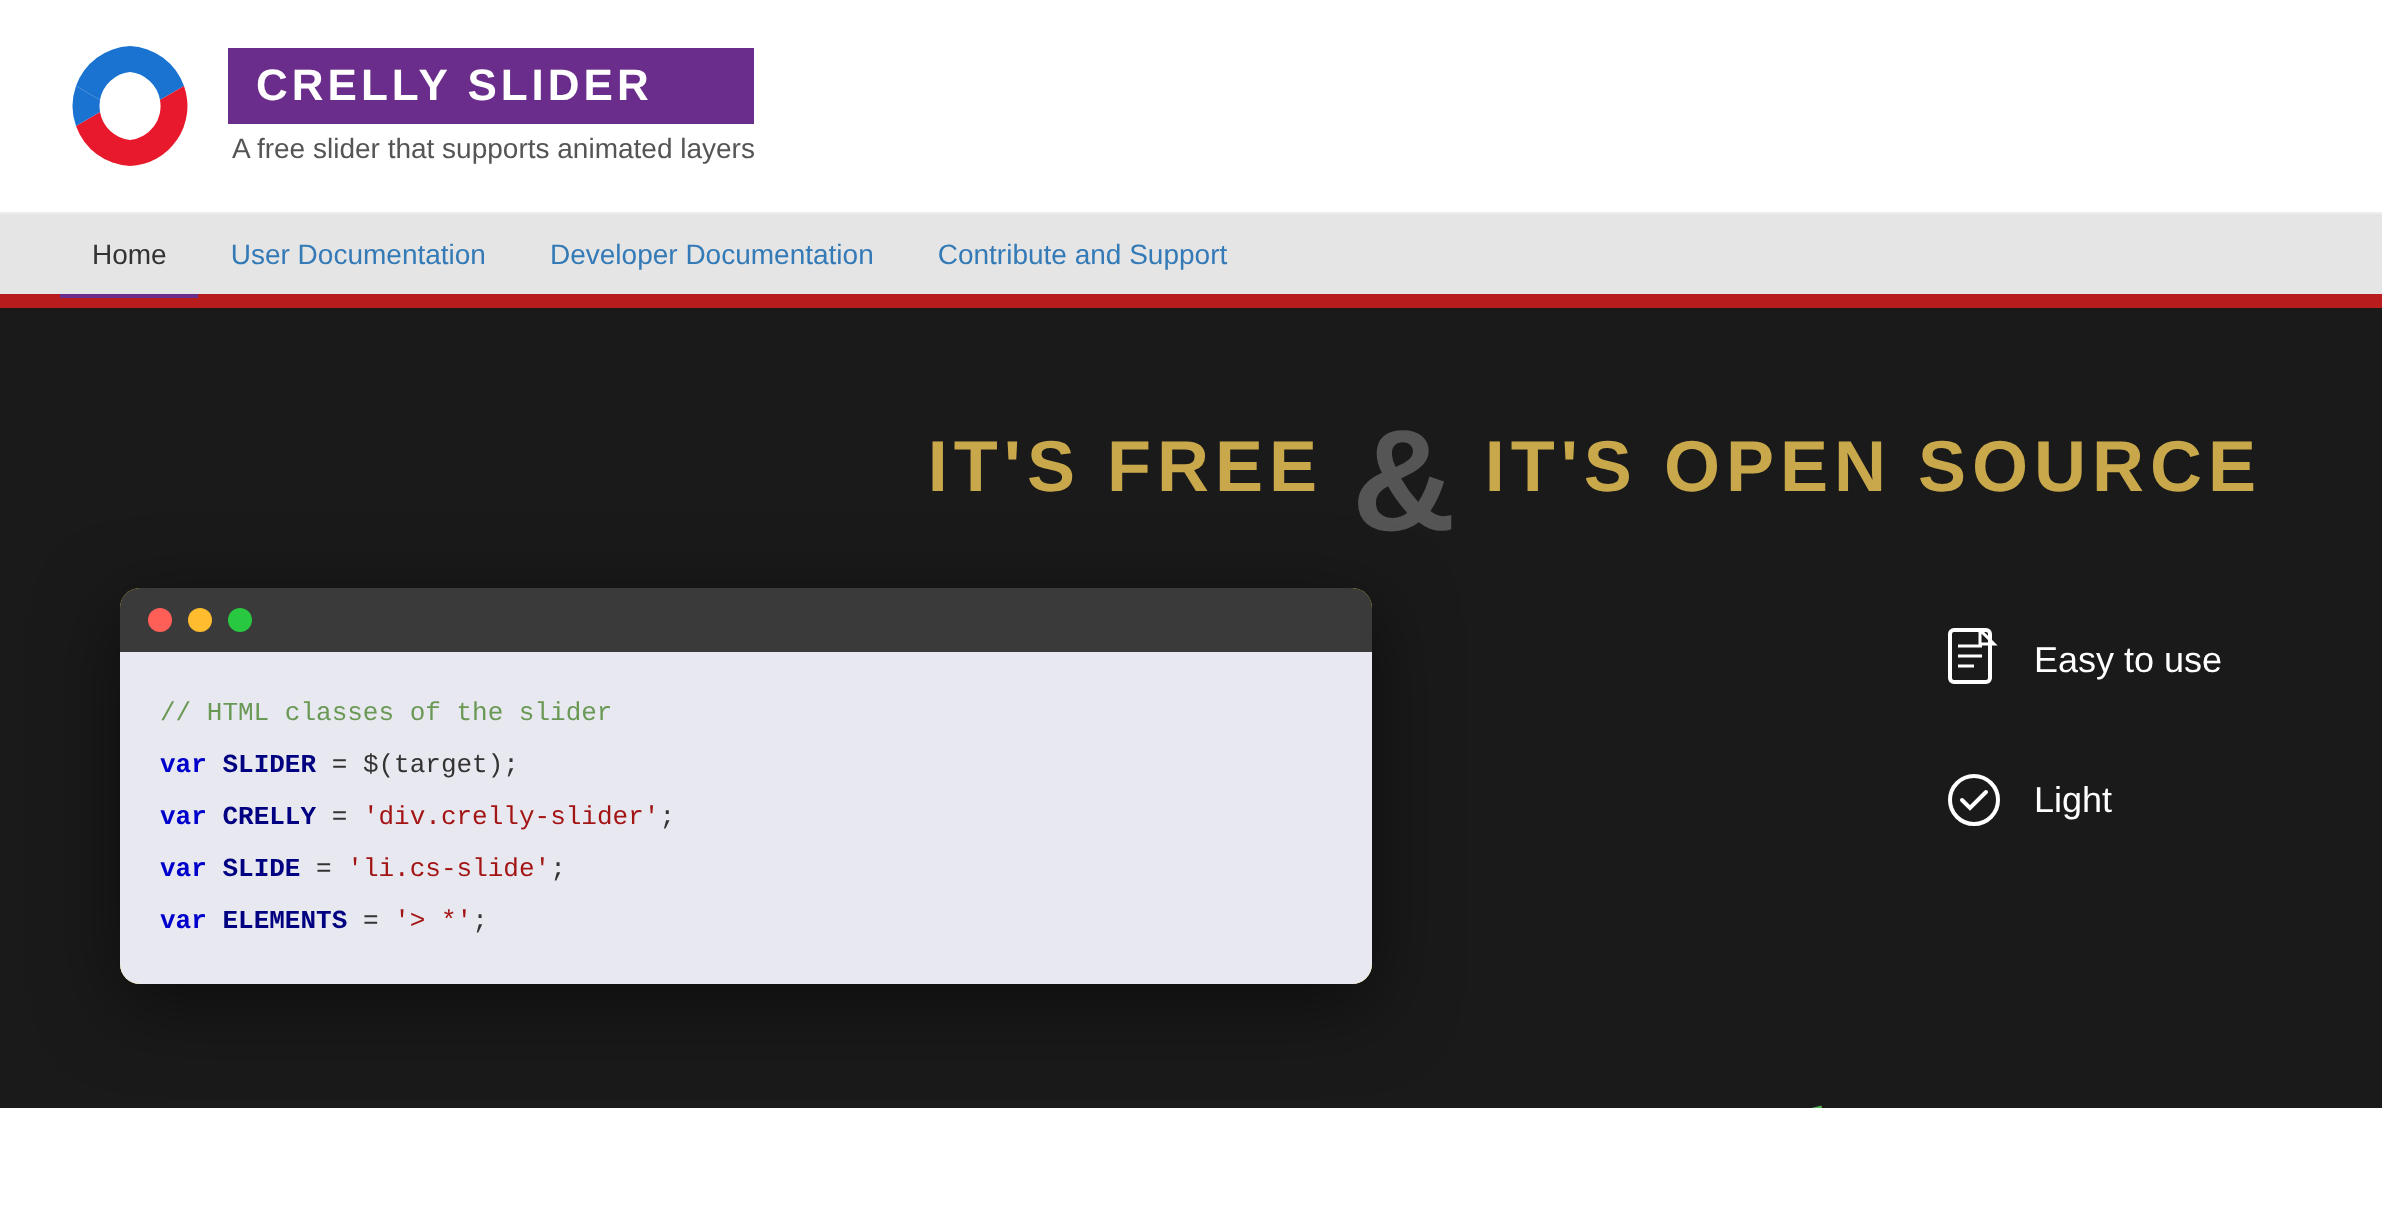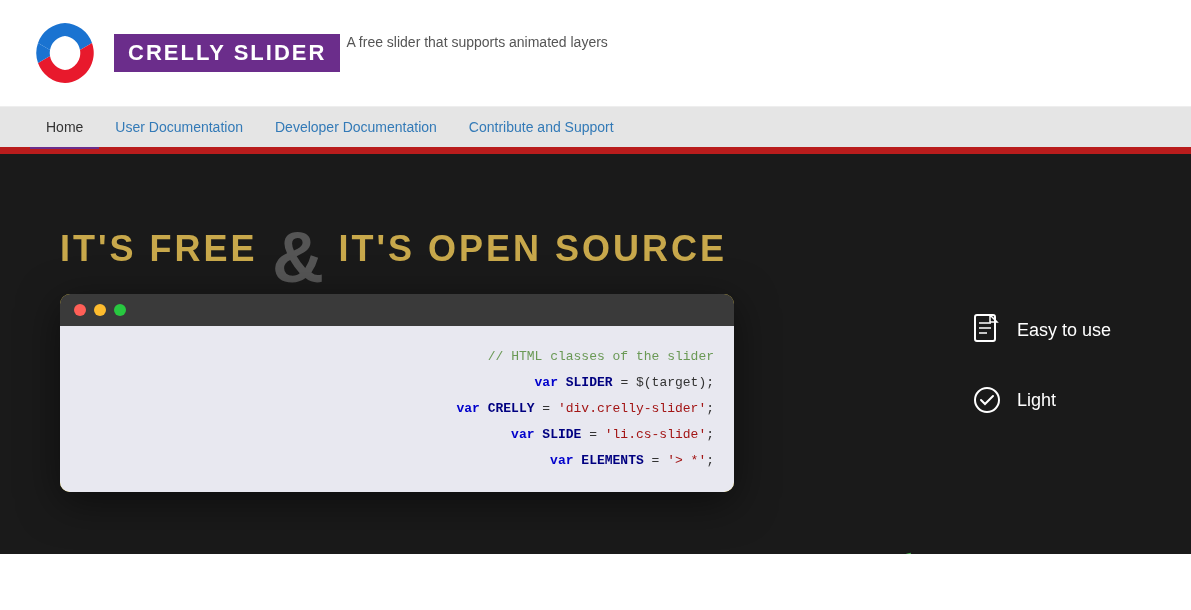--- a/index.html
+++ b/index.html
@@ -18,21 +18,21 @@
       align-items: center;
       gap: 14px;
     }
     .logo-icon {
       width: 70px;
       height: 70px;
       flex-shrink: 0;
     }
     .logo-text-block {
       display: flex;
-      flex-direction: row;
+      flex-direction: column;
       gap: 4px;
     }
     .logo-title {
       background: #6b2d8b;
       color: #fff;
       font-size: 22px;
       font-weight: bold;
       padding: 6px 14px;
       letter-spacing: 2px;
       display: inline-block;
@@ -68,22 +68,22 @@
     
     .hero {
       background: #1a1a1a;
       min-height: 400px;
       position: relative;
       overflow: hidden;
       padding: 40px 60px 0 60px;
     }
 
     .hero-title {
-      text-align: left;
-      margin-top: 20px;
+      text-align: right;
+      margin-top: 4px;
       margin-bottom: 40px;
       line-height: 1.2;
     }
     .hero-title .free-text {
       color: #c8a84b;
       font-size: 36px;
       font-weight: bold;
       letter-spacing: 3px;
     }
     .hero-title .amp {
@@ -98,26 +98,25 @@
       font-size: 36px;
       font-weight: bold;
       letter-spacing: 3px;
     }
 
     
     .code-window {
       position: absolute;
       left: 60px;
       top: 140px;
-      width: 674px;
+      width: 626px;
       background: #fde047;
       border-radius: 10px;
       overflow: hidden;
       box-shadow: 0 10px 40px rgba(0,0,0,0.5);
-      text-align: right;
     }
     .code-window-titlebar {
       background: #3a3a3a;
       padding: 10px 14px;
       display: flex;
       align-items: center;
       gap: 8px;
     }
     .dot {
       width: 12px;

